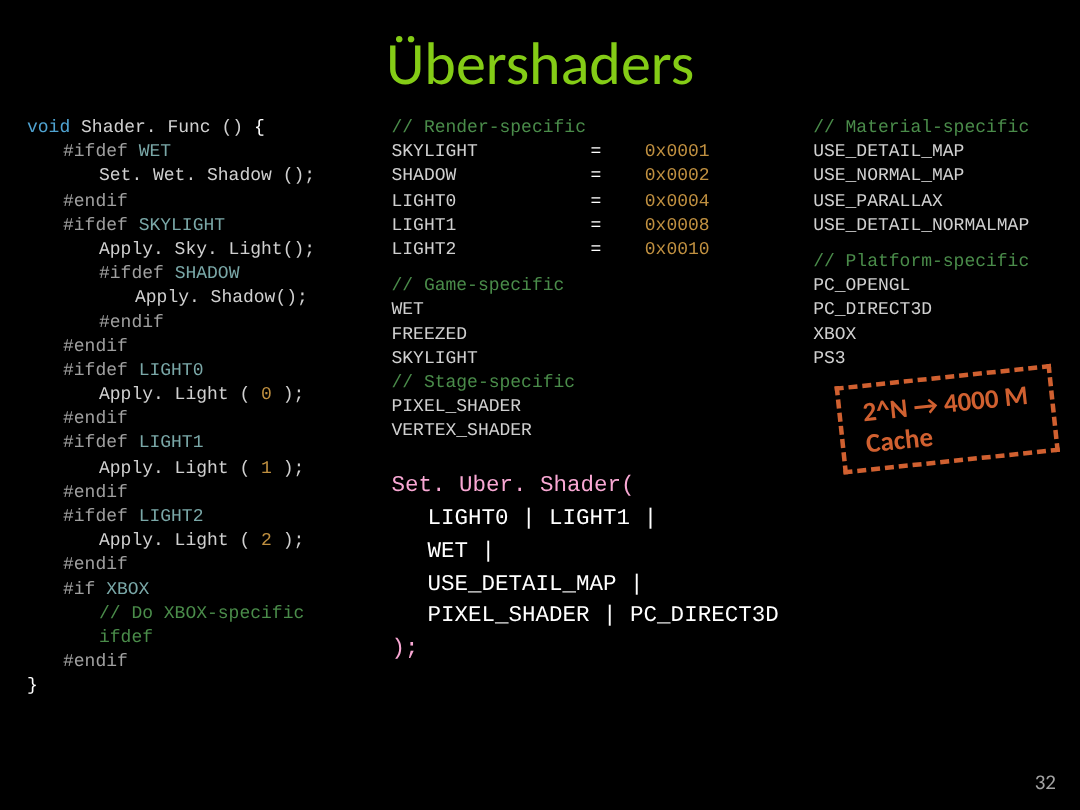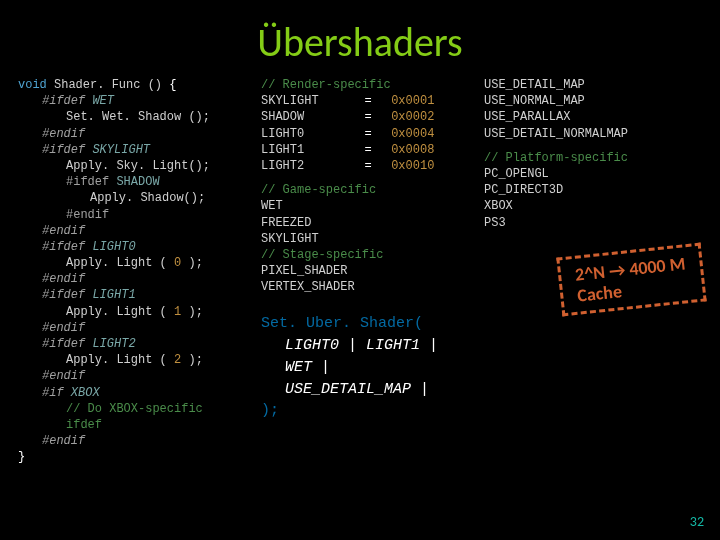--- a/index.html
+++ b/index.html
@@ -31,32 +31,32 @@
   .col1 { flex: 0 0 220px; }
   .col2 { flex: 0 0 200px; }
   .col3 { flex: 1; position: relative; }
   .kw-type { color: #4fa3d1; }
   .kw-pp   { color: #a0a0a0; }
   .kw-mac  { color: #7aa8a8; }
   .cmt     { color: #4a8c4a; }
   .id      { color: #d0d0d0; }
   .num     { color: #c09040; }
   .op      { color: #fff; }
-  .ind1 { padding-left: 24px; font-style: italic; }
+  .ind1 { padding-left: 24px; }
   .ind2 { padding-left: 48px; }
   .ind3 { padding-left: 72px; }
   .tbl { display: grid; grid-template-columns: auto auto auto; column-gap: 6px; }
   .tbl .eq { text-align: center; }
   .spacer { height: 8px; }
   .callblock {
     font-size: 15px;
     line-height: 1.45;
     margin-top: 18px;
   }
-  .callblock .fn { color: #0369a1; }
+  .callblock .fn { color: #f9a8d4; }
   .callblock .arg { color: #fff; }
   .callblock .sep { color: #fff; }
   .highlight-box {
     position: absolute;
     border: 3px dashed #d06030;
     transform: rotate(-6deg);
     padding: 6px 14px;
     color: #d06030;
     font-family: "Calibri", sans-serif;
     font-weight: bold;
@@ -64,21 +64,21 @@
     right: 16px;
     top: 250px;
     line-height: 1.15;
   }
   .pagenum {
     position: absolute;
     bottom: 10px;
     right: 16px;
     font-family: "Calibri", sans-serif;
     font-size: 14px;
-    color: #14b8a6;
+    color: #a3a3a3;
   }
 </style>
 </head>
 <body>
 
 <div class="title">Übershaders</div>
 
 <div class="cols">
 
   <div class="col1">
@@ -133,25 +133,27 @@
     <div class="id">SKYLIGHT</div>
     <div class="cmt">// Stage-specific</div>
     <div class="id">PIXEL_SHADER</div>
     <div class="id">VERTEX_SHADER</div>
 
     <div class="callblock">
       <div class="fn">Set. Uber. Shader(</div>
       <div class="ind1"><span class="arg">LIGHT0</span> <span class="sep">|</span> <span class="arg">LIGHT1</span> <span class="sep">|</span></div>
       <div class="ind1"><span class="arg">WET</span> <span class="sep">|</span></div>
       <div class="ind1"><span class="arg">USE_DETAIL_MAP</span> <span class="sep">|</span></div>
+      <div class="ind1" style="white-space:nowrap;"><span class="arg">PIXEL_SHADER</span> <span class="sep">|</span> <span class="arg">PC_DIRECT3D</span></div>
       <div class="fn">);</div>
     </div>
   </div>
 
   <div class="col3">
+    <div class="cmt">// Material-specific</div>
     <div class="id">USE_DETAIL_MAP</div>
     <div class="id">USE_NORMAL_MAP</div>
     <div class="id">USE_PARALLAX</div>
     <div class="id">USE_DETAIL_NORMALMAP</div>
     <div class="spacer"></div>
     <div class="cmt">// Platform-specific</div>
     <div class="id">PC_OPENGL</div>
     <div class="id">PC_DIRECT3D</div>
     <div class="id">XBOX</div>
     <div class="id">PS3</div>

